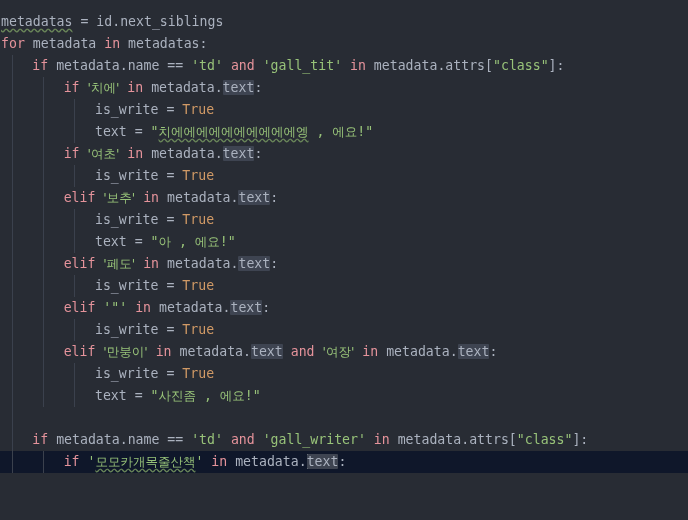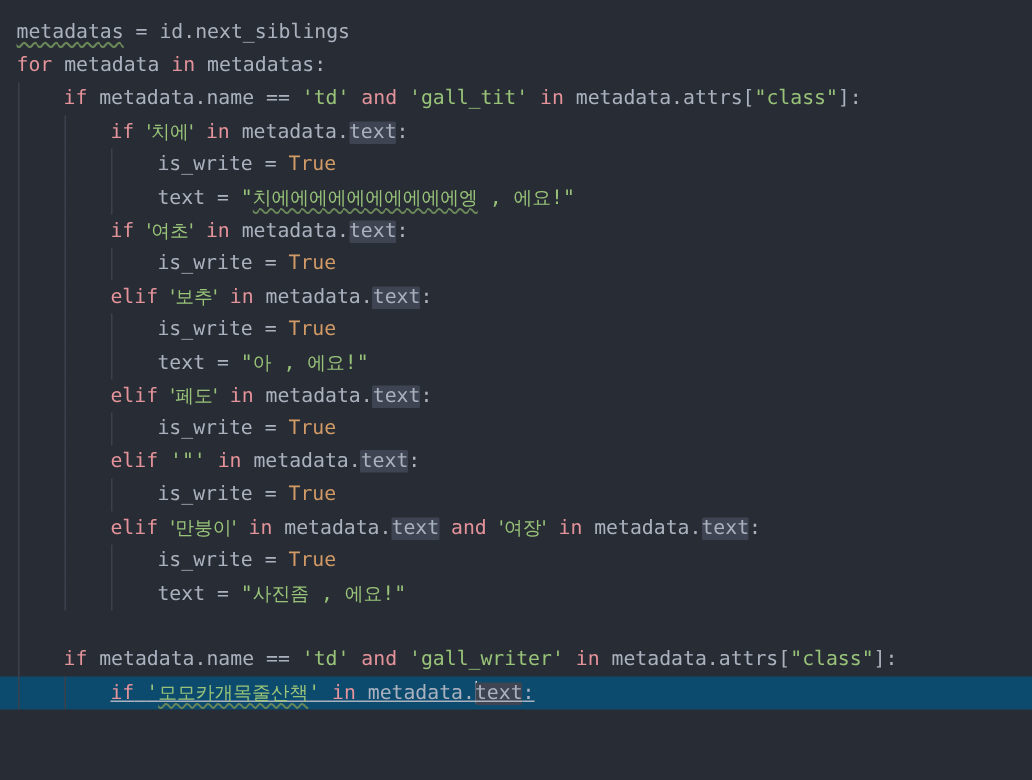--- a/index.html
+++ b/index.html
@@ -22,26 +22,25 @@
   .code-area {
     position: absolute;
     left: 0;
     top: 11px;
     width: 688px;
   }
   .line {
     position: relative;
     height: 22px;
     white-space: pre;
-    padding-left: 11px;
+    padding-left: 1px;
     box-sizing: border-box;
   }
   .line.current {
-    background: #0c4a6e;
-    text-decoration: underline;
+    background: #0f172a;
   }
   
   .guides {
     position: absolute;
     left: 0;
     top: 0;
     height: 22px;
     width: 688px;
     pointer-events: none;
   }

